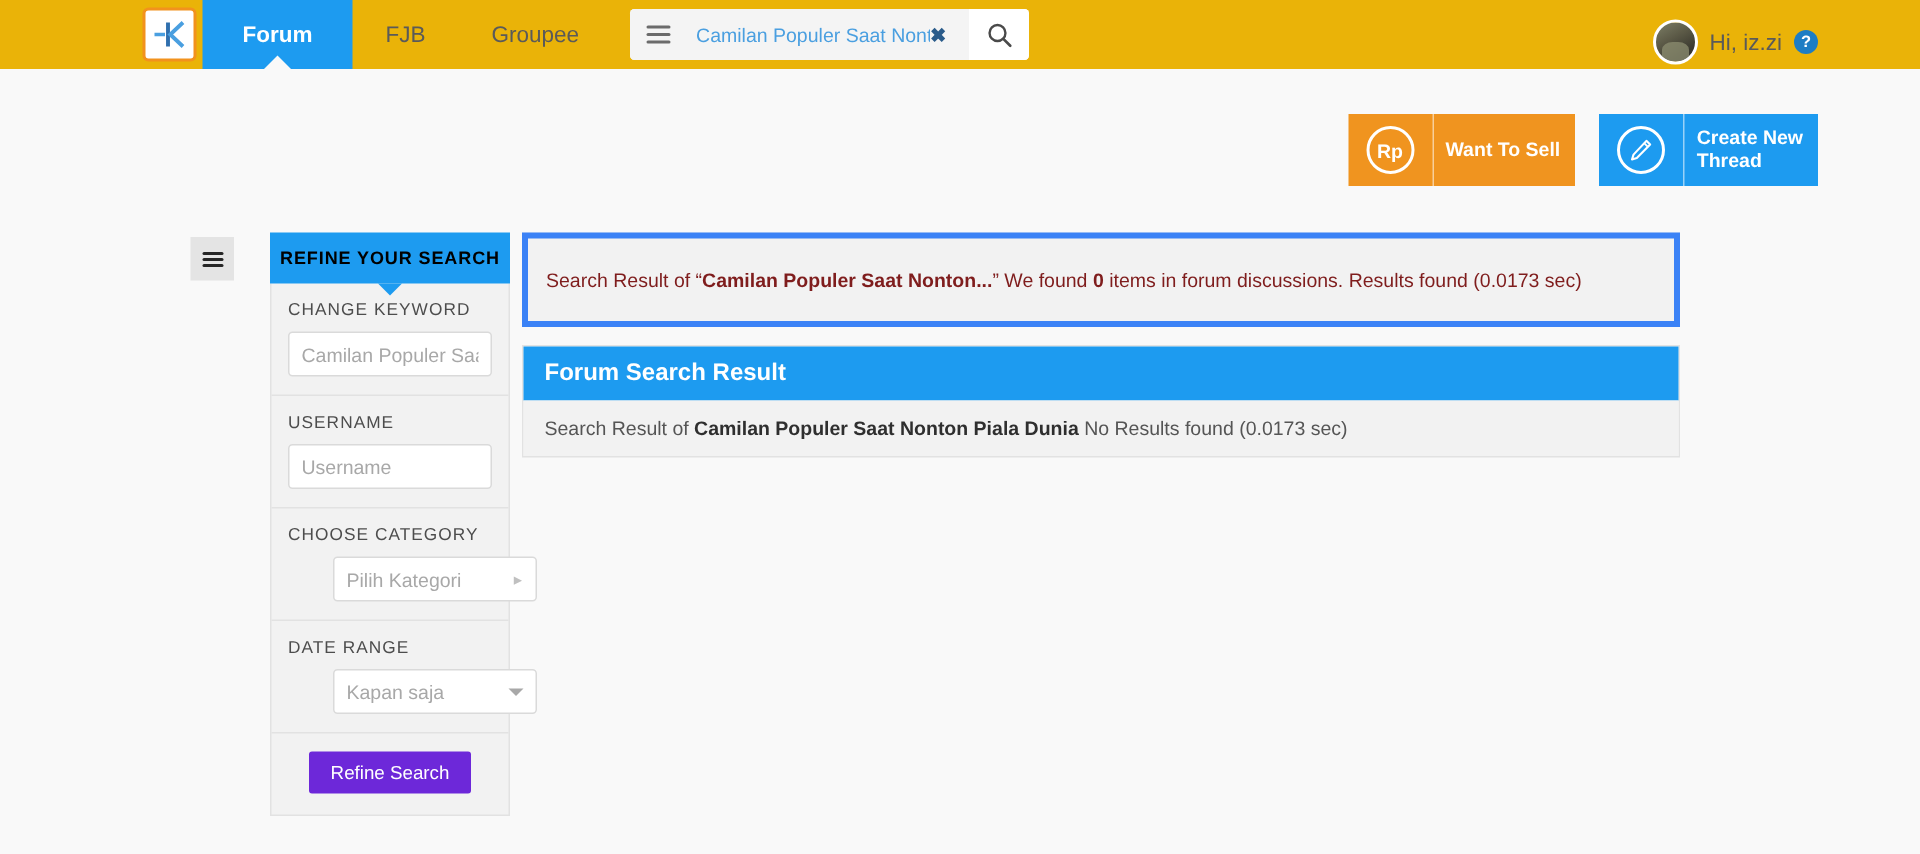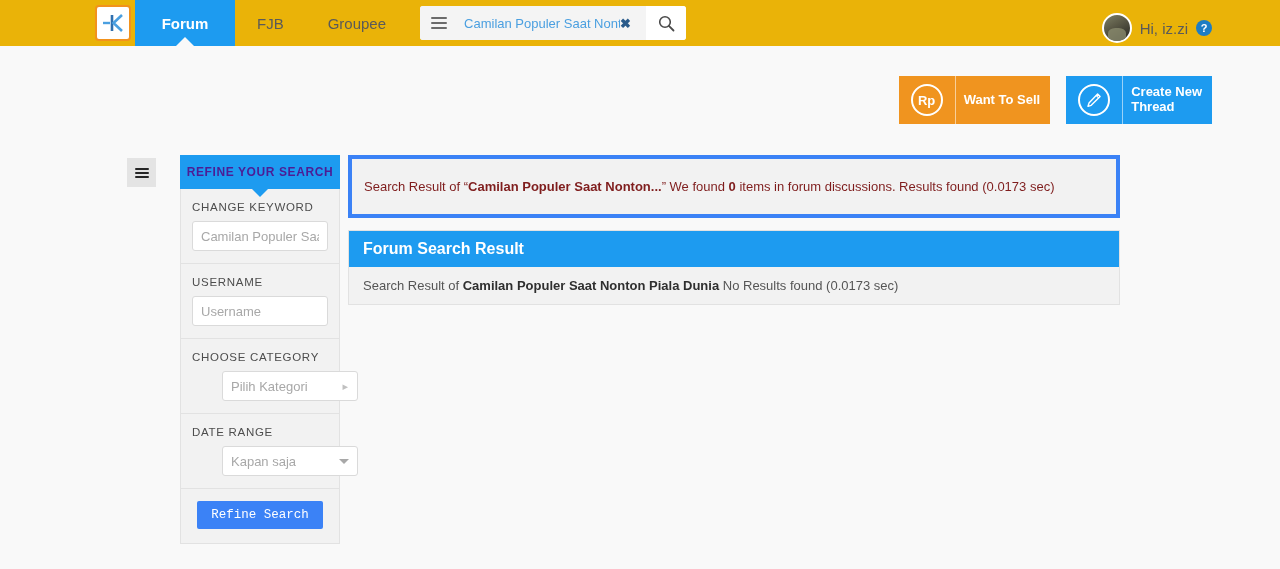--- a/index.html
+++ b/index.html
@@ -258,21 +258,21 @@
 
   
   .sidebar {
     position: absolute;
     left: 180px;
     top: 0;
     width: 160px;
   }
   .sidebar-header {
     background: #1d9bf0;
-    color: #4c1d95;
+    color: #000000;
     font-size: 12px;
     font-weight: bold;
     letter-spacing: .6px;
     text-align: center;
     padding: 10px 0;
     position: relative;
   }
   .sidebar-header:after {
     content: "";
     position: absolute;
@@ -344,26 +344,26 @@
     width: 0; height: 0;
     border-left: 5px solid transparent;
     border-right: 5px solid transparent;
     border-top: 5px solid #a8a8a8;
   }
   .refine-block {
     padding: 12px 11px 14px;
     text-align: center;
   }
   .refine-btn {
-    background: #3b82f6;
+    background: #6d28d9;
     color: #ffffff;
     border: none;
     border-radius: 2px;
     padding: 7px 14px;
-    font-family: Liberation Mono, monospace;
+    font-family: Liberation Sans, sans-serif;
     font-size: 12.5px;
     cursor: pointer;
     text-align: right;
   }
 
   
   .results {
     position: absolute;
     left: 348px;
     top: 0;

